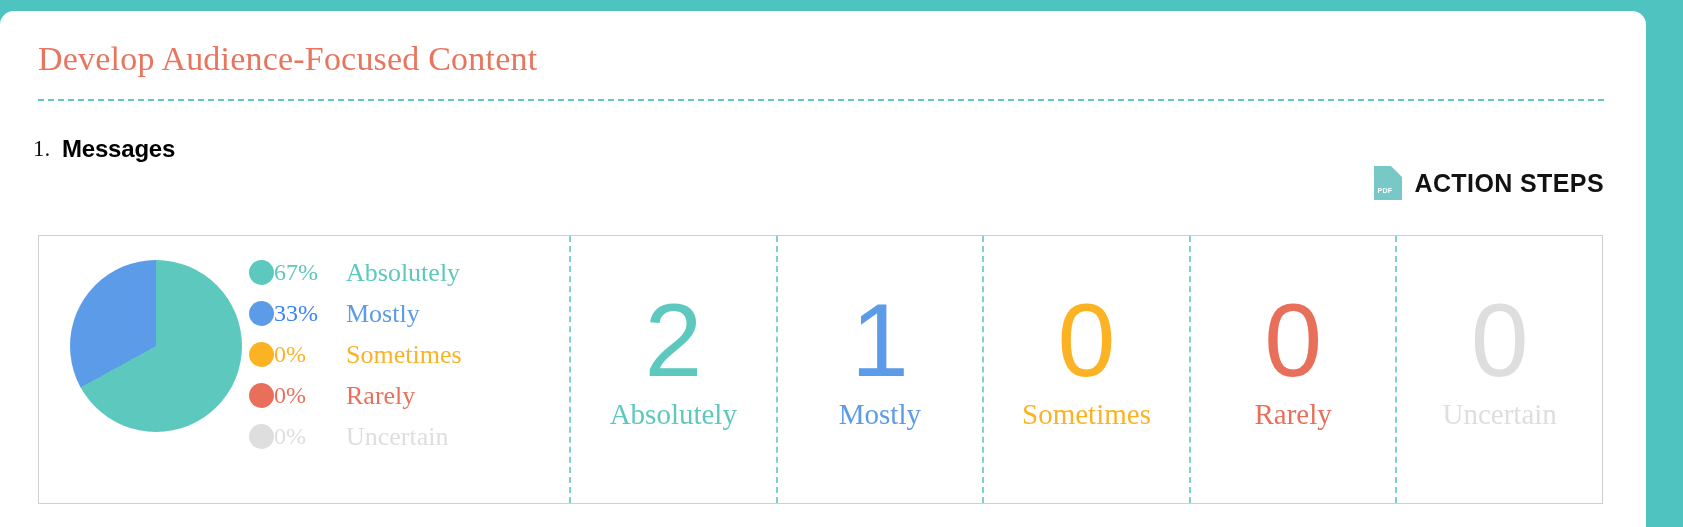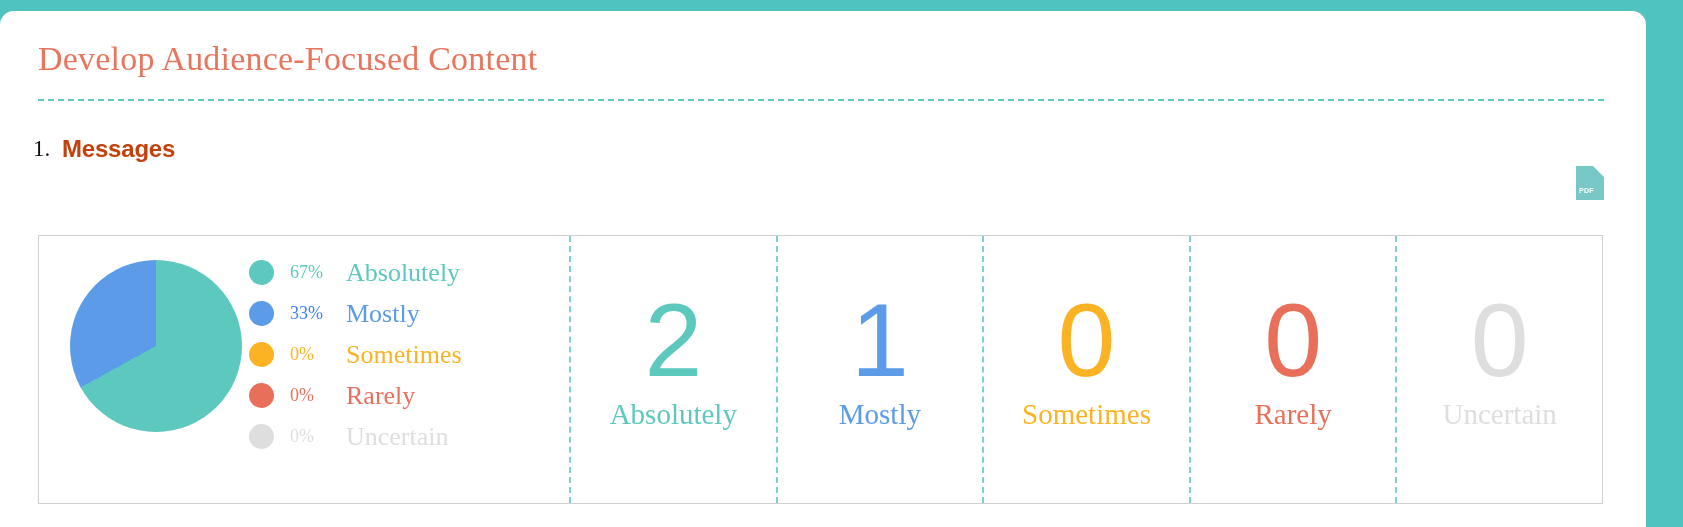--- a/index.html
+++ b/index.html
@@ -64,21 +64,21 @@
     font-size: 23px;
     color: #111111;
   }
   .q-title {
     position: absolute;
     left: 62px;
     top: 124px;
     font-family: "Liberation Sans", sans-serif;
     font-size: 24px;
     font-weight: bold;
-    color: #c2410c;
+    color: #000000;
     letter-spacing: -0.2px;
   }
   .q-sub {
     position: absolute;
     left: 60px;
     top: 157px;
     font-family: "Liberation Serif", serif;
     font-size: 26px;
     color: #151515;
     white-space: nowrap;
@@ -174,24 +174,23 @@
     height: 41px;
   }
   .legend-dot {
     width: 25px;
     height: 25px;
     border-radius: 50%;
     flex: 0 0 25px;
   }
   .legend-pct {
     width: 72px;
-    padding-left: 16px;
     box-sizing: border-box;
     font-family: "Liberation Serif", serif;
-    font-size: 18px;
+    font-size: 24px;
   }
   .legend-label {
     font-family: "Liberation Serif", serif;
     font-size: 26px;
     white-space: nowrap;
   }
 
   
   .counts {
     flex: 1 1 auto;
@@ -231,20 +230,21 @@
     <div class="title-rule"></div>
 
     <div class="q-number">1.</div>
     <div class="q-title">Messages</div>
 
     <div class="action-steps">
       <span class="pdf-icon">
         <span class="fold"></span>
         <span class="pdf-text">PDF</span>
       </span>
+      <span class="action-label">ACTION STEPS</span>
     </div>
 
     <div id="results">
       <div class="pie-zone">
         <div class="pie" id="pie" style="background: conic-gradient(rgb(92, 200, 190) 0deg, rgb(92, 200, 190) 241.2deg, rgb(91, 155, 232) 241.2deg, rgb(91, 155, 232) 360deg);"></div>
         <div class="legend" id="legend">
             <div class="legend-row">
               <span class="legend-dot" style="background: rgb(92, 200, 190);"></span>
               <span class="legend-pct" style="color: rgb(92, 200, 190);">67%</span>
               <span class="legend-label" style="color: rgb(92, 200, 190);">Absolutely</span>

